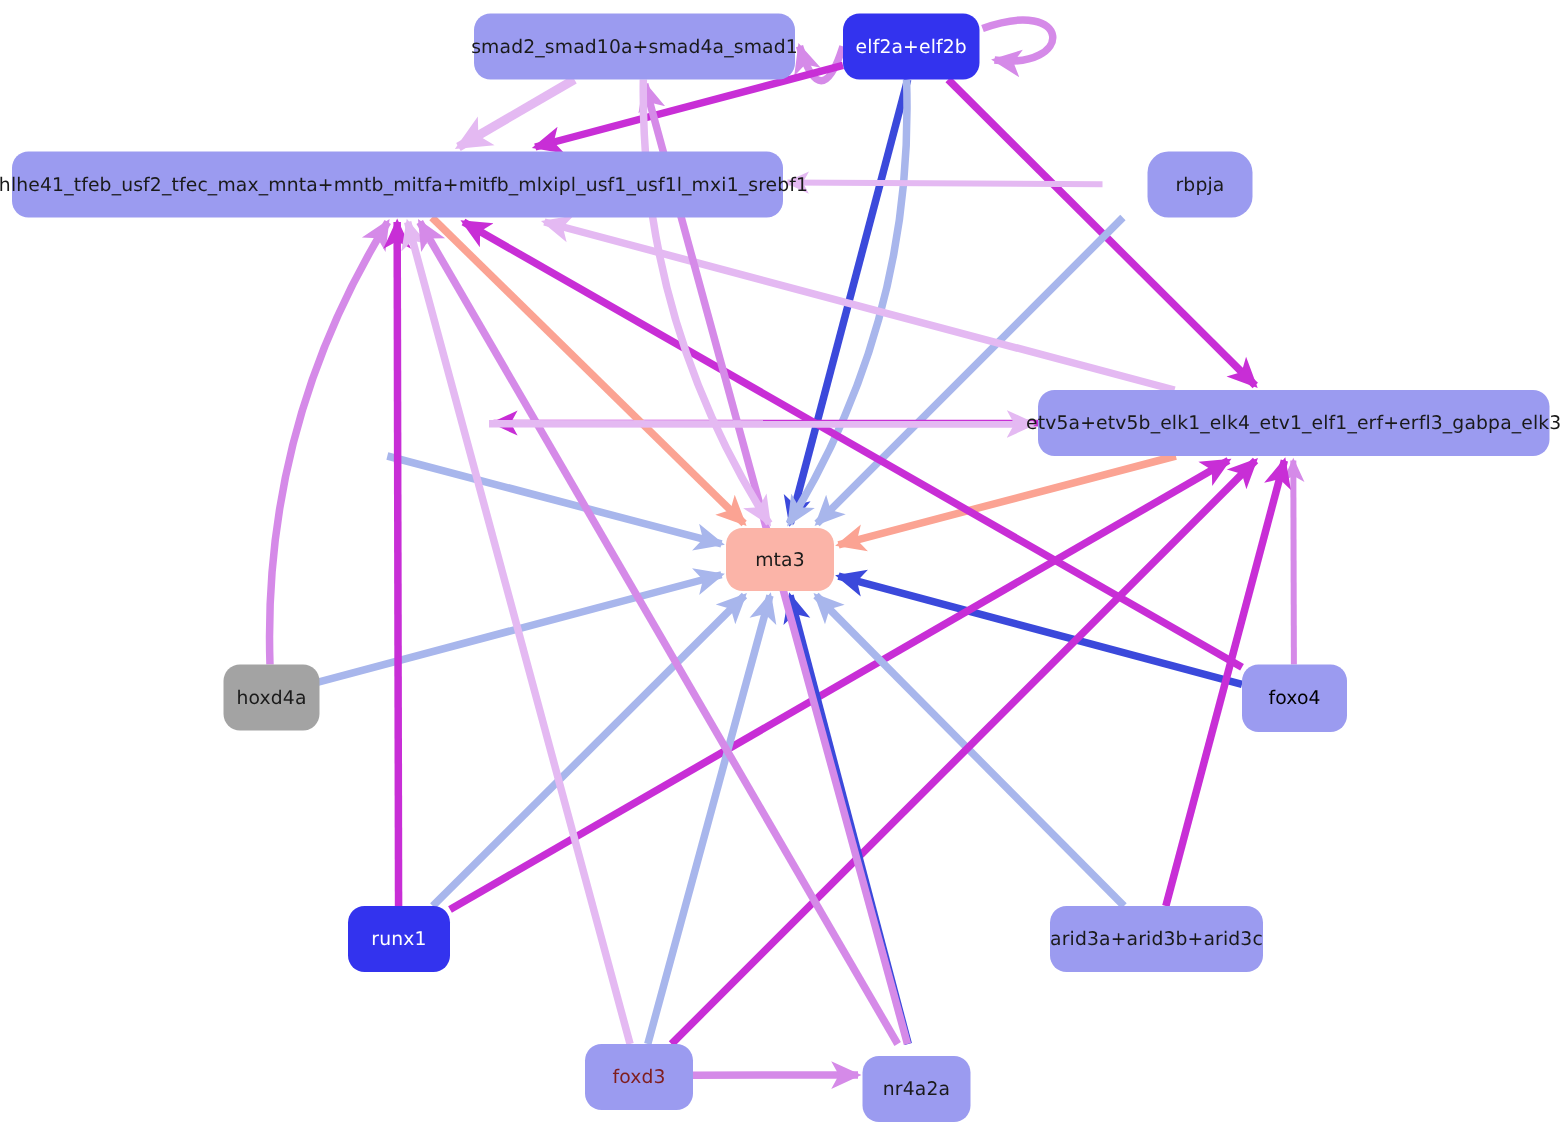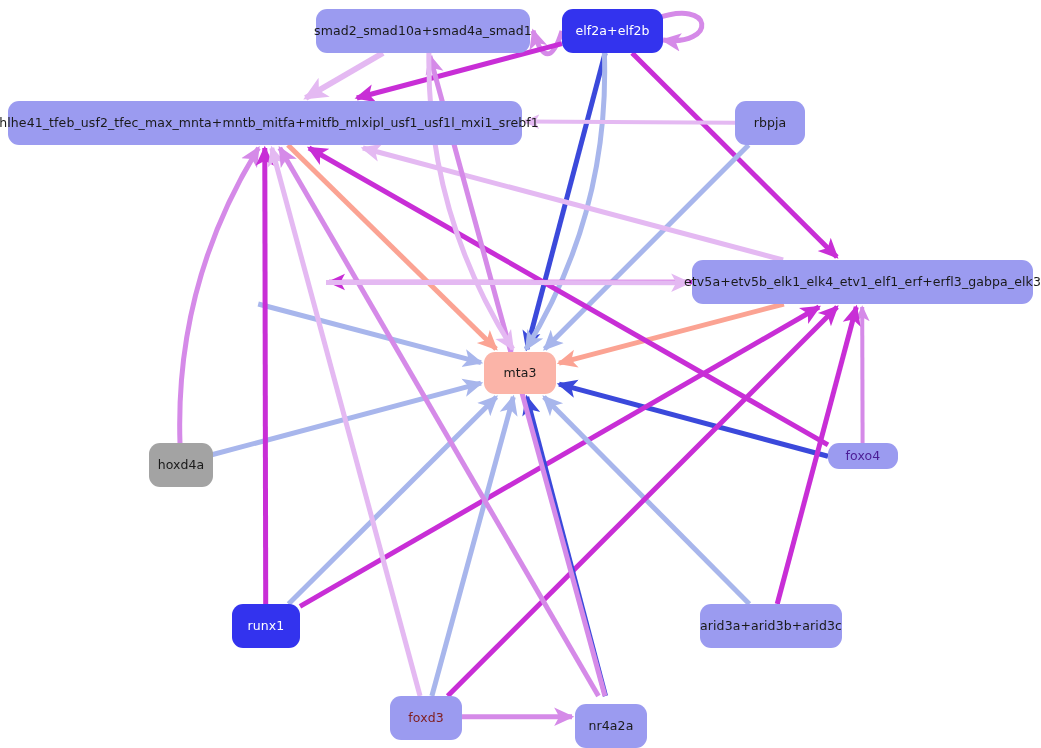--- a/index.html
+++ b/index.html
@@ -97,39 +97,39 @@
       <path d="M 605.5252338884227 696 L 526.6951606849955 397" stroke="#3b49db" stroke-width="5" fill="none" stroke-linecap="butt" marker-end="url(#ah-blue)"></path>
       <path d="M 598.4437280655643 696 L 279.8095441964848 148" stroke="#d58ae8" stroke-width="5" fill="none" stroke-linecap="butt" marker-end="url(#ah-violet)"></path>
       <path d="M 604.9671743725532 696 L 429.827007092831 56" stroke="#d58ae8" stroke-width="5" fill="none" stroke-linecap="butt" marker-end="url(#ah-violet)"></path>
       <path d="M 428.8878953630552 53 Q 426.5990997525965 213.54888109409742 512.8207686824666 349" stroke="#e4b9f2" stroke-width="5" fill="none" stroke-linecap="butt" marker-end="url(#ah-pale_violet)"></path>
       <path d="M 287.9516243010736 145 L 496.08236068697147 349" stroke="#fba393" stroke-width="5" fill="none" stroke-linecap="butt" marker-end="url(#ah-salmon)"></path>
       <path d="M 326 282.5708685154333 L 689 282.64321126623406" stroke="#e4b9f2" stroke-width="5" fill="none" stroke-linecap="butt" marker-end="url(#ah-pale_violet)"></path>
     </svg>
 <div class="node" style="left: 316px; top: 9px; width: 214px; height: 44px; background: rgb(155, 155, 240); color: rgb(26, 26, 26);">
       <span class="node-label">smad2_smad10a+smad4a_smad1</span>
     </div>
-    <div class="node" style="left: 562px; top: 9px; width: 101px; height: 44px; background: rgb(51, 51, 238); color: rgb(255, 255, 255);">
+    <div class="node" style="left: 562px; top: 9px; width: 91px; height: 44px; background: rgb(51, 51, 238); color: rgb(255, 255, 255);">
       <span class="node-label">elf2a+elf2b</span>
     </div>
     <div class="node" style="left: 8px; top: 101px; width: 514px; height: 44px; background: rgb(155, 155, 240); color: rgb(26, 26, 26);">
       <span class="node-label">bhlhe41_tfeb_usf2_tfec_max_mnta+mntb_mitfa+mitfb_mlxipl_usf1_usf1l_mxi1_srebf1</span>
     </div>
-    <div class="node" style="left: 735px; top: 101px; width: 70px; height: 44px; background: rgb(155, 155, 240); color: rgb(26, 26, 26);">
+    <div class="node" style="left: 765px; top: 101px; width: 70px; height: 44px; background: rgb(155, 155, 240); color: rgb(26, 26, 26); border-radius: 14px;">
       <span class="node-label">rbpja</span>
     </div>
     <div class="node" style="left: 692px; top: 260px; width: 341px; height: 44px; background: rgb(155, 155, 240); color: rgb(26, 26, 26);">
       <span class="node-label">etv5a+etv5b_elk1_elk4_etv1_elf1_erf+erfl3_gabpa_elk3</span>
     </div>
     <div class="node" style="left: 484px; top: 352px; width: 72px; height: 42px; background: rgb(251, 180, 168); color: rgb(26, 26, 26); text-align: center;">
       <span class="node-label">mta3</span>
     </div>
     <div class="node" style="left: 149px; top: 443px; width: 64px; height: 44px; background: #a3a3a3; color: rgb(26, 26, 26);">
       <span class="node-label">hoxd4a</span>
     </div>
-    <div class="node" style="left: 828px; top: 443px; width: 70px; height: 26px; background: rgb(155, 155, 240); color: #4c1d95;">
+    <div class="node" style="left: 828px; top: 443px; width: 70px; height: 45px; background: rgb(155, 155, 240); color: #000000;">
       <span class="node-label">foxo4</span>
     </div>
     <div class="node" style="left: 232px; top: 604px; width: 68px; height: 44px; background: rgb(51, 51, 238); color: rgb(255, 255, 255);">
       <span class="node-label">runx1</span>
     </div>
     <div class="node" style="left: 700px; top: 604px; width: 142px; height: 44px; background: rgb(155, 155, 240); color: rgb(26, 26, 26);">
       <span class="node-label">arid3a+arid3b+arid3c</span>
     </div>
     <div class="node" style="left: 390px; top: 696px; width: 72px; height: 44px; background: rgb(155, 155, 240); color: #7f1d1d;">
       <span class="node-label">foxd3</span>

